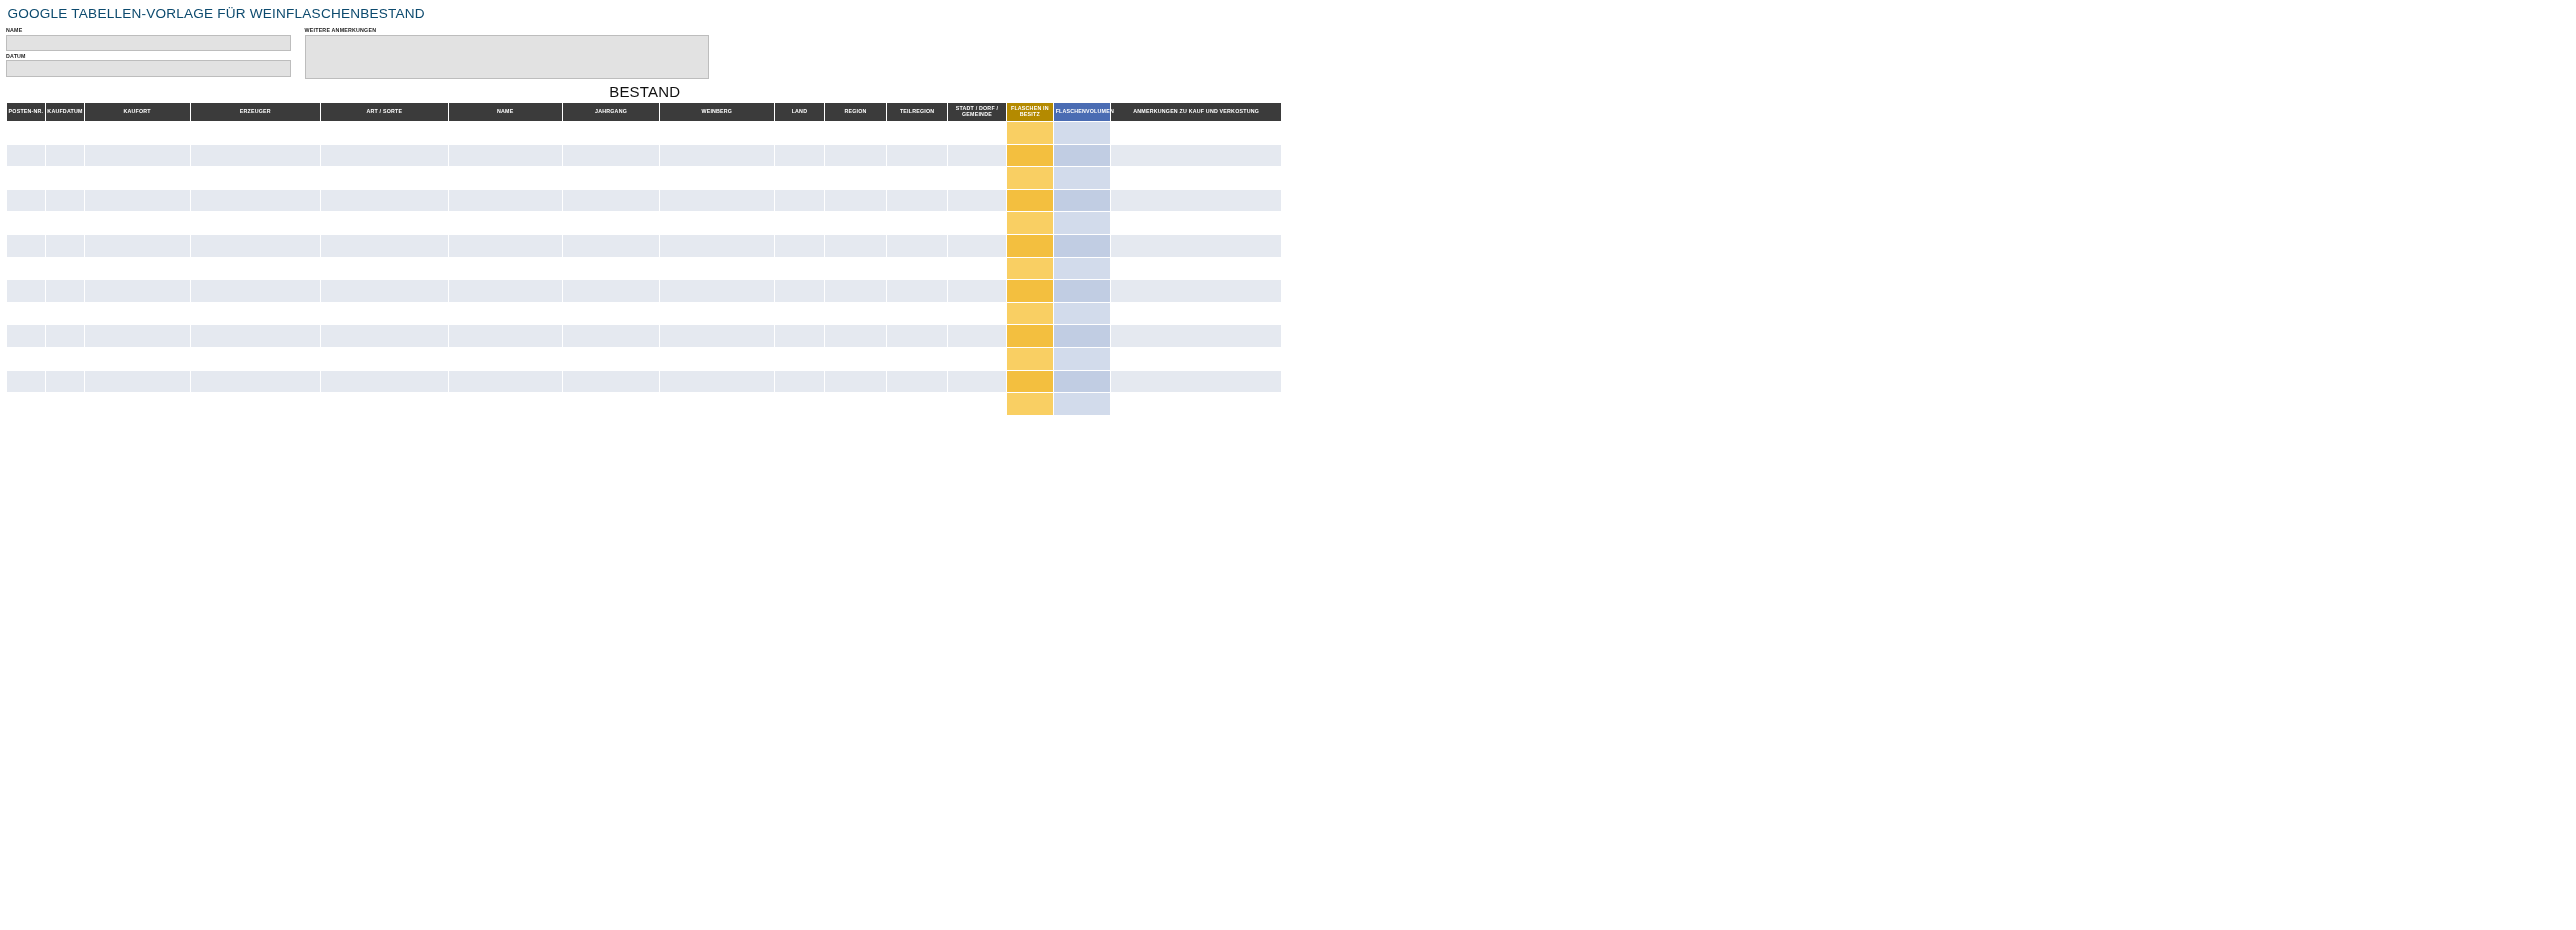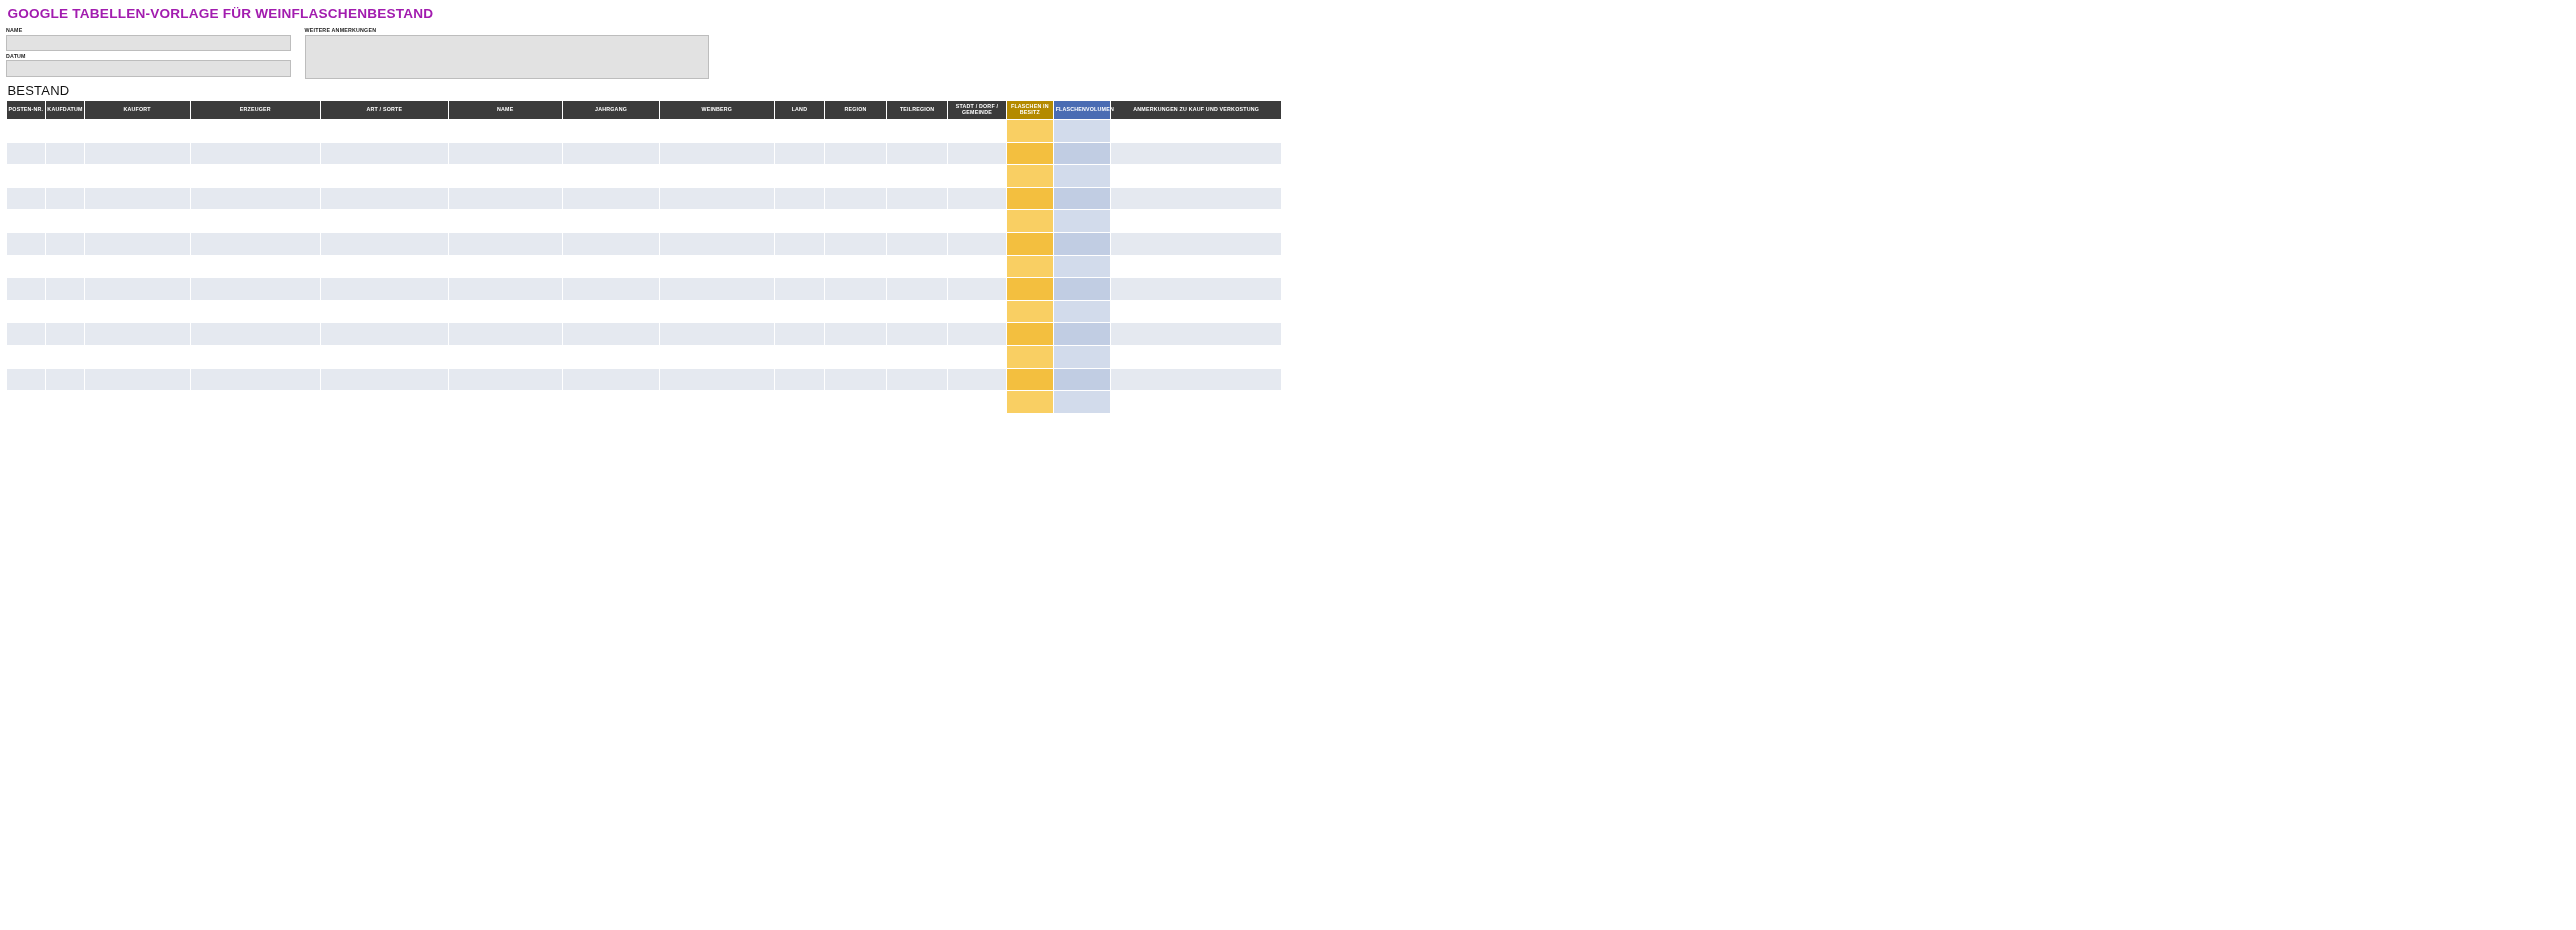--- a/index.html
+++ b/index.html
@@ -6,23 +6,23 @@
   body {
     font-family: Arial, Helvetica, sans-serif;
     background: #ffffff;
     width: 1288px;
     font-size: 7.5px;
   }
   .page {
     padding: 4.5px 6px;
   }
   .title {
-    color: #a21caf;
+    color: #0c4a6e;
     font-size: 13.6px;
-    font-weight: 700;
+    font-weight: 400;
     letter-spacing: 0.2px;
     margin: 1.5px 0 4.5px 1.5px;
   }
   .meta-row {
     display: flex;
     gap: 13.6px;
     align-items: flex-start;
     margin-bottom: 4.5px;
   }
   .meta-col { display: flex; flex-direction: column; }
@@ -36,24 +36,25 @@
   }
   .field {
     background: #E2E2E2;
     border: 0.8px solid #BDBDBD;
     height: 16.6px;
   }
   .field.name  { width: 285px; }
   .field.date  { width: 285px; }
   .field.notes { width: 404px; height: 44px; }
   .section-label {
-    font-size: 13px;
+    font-size: 15px;
     color: #111;
     margin: 4.5px 0 1.5px 1.5px;
     letter-spacing: 0.2px;
+    text-align: center;
   }
   table.inv {
     border-collapse: collapse;
     width: 100%;
     table-layout: fixed;
   }
   table.inv th {
     background: #3B3B3B;
     color: #fff;
     font-size: 5.3px;

